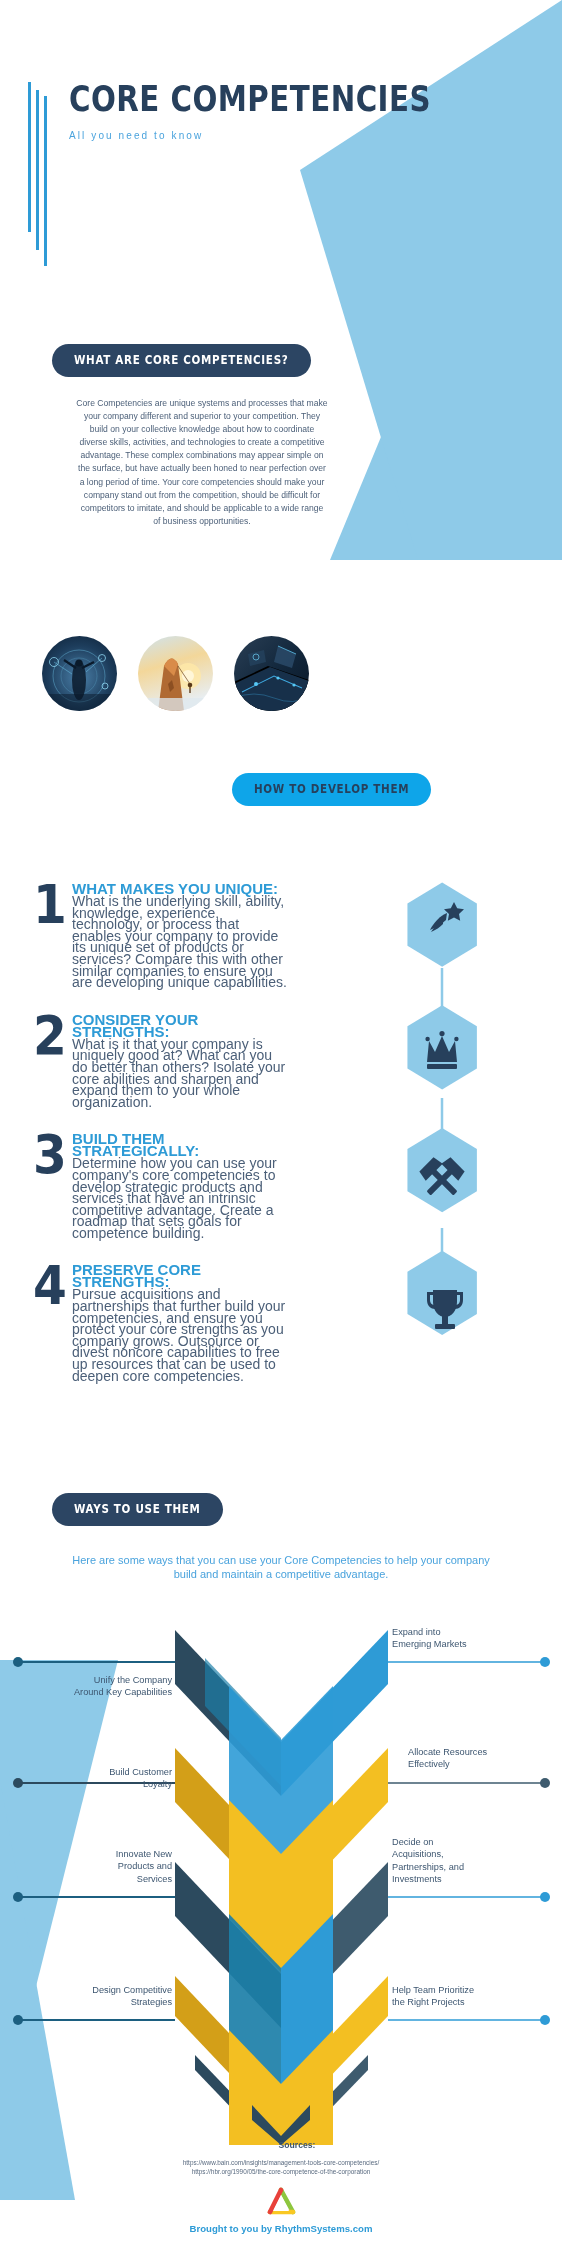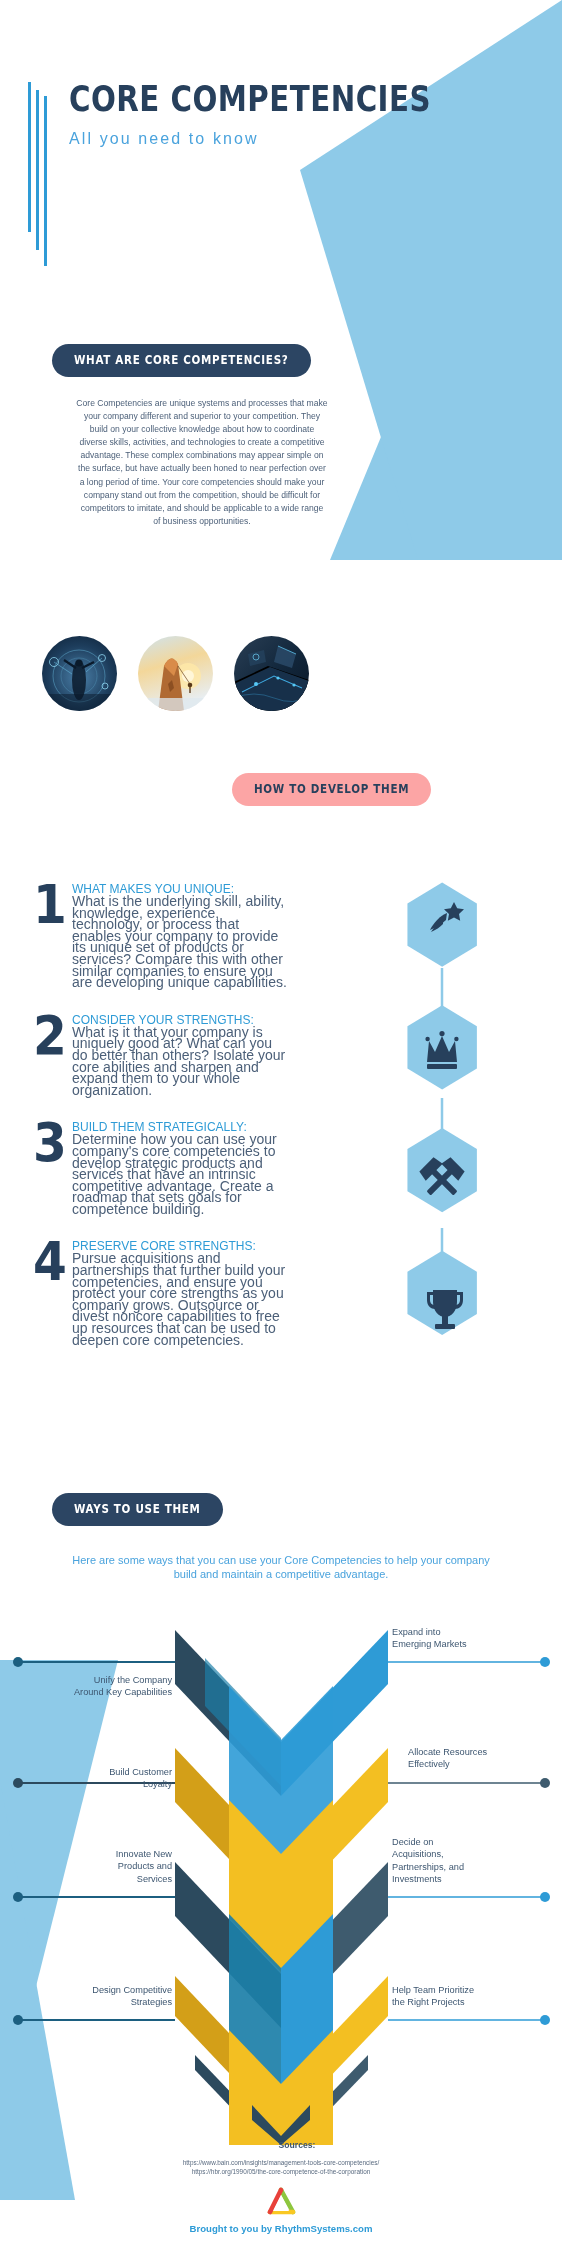--- a/index.html
+++ b/index.html
@@ -48,38 +48,38 @@
     font-weight: bold;
     letter-spacing: 0.5px;
     color: #27405c;
     line-height: 1;
     transform: scaleX(0.93);
     transform-origin: left center;
     white-space: nowrap;
   }
   .subtitle {
     margin-top: 13px;
-    font-size: 16px;
+    font-size: 10px;
     letter-spacing: 2.1px;
     color: #4aa3dd;
   }
 
   
   .pill {
     display: inline-block;
     border-radius: 999px;
     font-family: "DejaVu Sans Condensed", "Liberation Sans Narrow", "Liberation Sans", sans-serif;
     font-weight: bold;
     font-size: 11.5px;
     letter-spacing: 0.7px;
     padding: 9px 22px 10px;
     white-space: nowrap;
   }
   .pill-dark { background: #2c4563; color: #ffffff; }
-  .pill-yellow { background: #fca5a5; color: #27405c; }
+  .pill-yellow { background: #0ea5e9; color: #27405c; }
 
   .sec-badge-1 { position: absolute; top: 344px; left: 52px; z-index: 3; }
   .sec-badge-2 { position: absolute; top: 773px; left: 232px; z-index: 3; }
   .sec-badge-3 { position: absolute; top: 1493px; left: 52px; z-index: 3; }
 
   
   .intro {
     position: absolute;
     top: 397px; left: 76px;
     width: 252px;
@@ -127,22 +127,22 @@
     font-size: 54px;
     font-weight: bold;
     color: #27405c;
     line-height: 0.92;
     width: 44px;
     text-align: center;
     flex: 0 0 44px;
   }
   .step-body { width: 218px; padding-top: 3px; }
   .step-title {
-    font-size: 12px;
-    font-weight: normal;
+    font-size: 15px;
+    font-weight: bold;
     color: #2e9bd6;
     margin-bottom: 1px;
     line-height: 12px;
   }
   .step-text {
     font-size: 14px;
     line-height: 11.6px;
     color: #4b5f78;
   }
 

